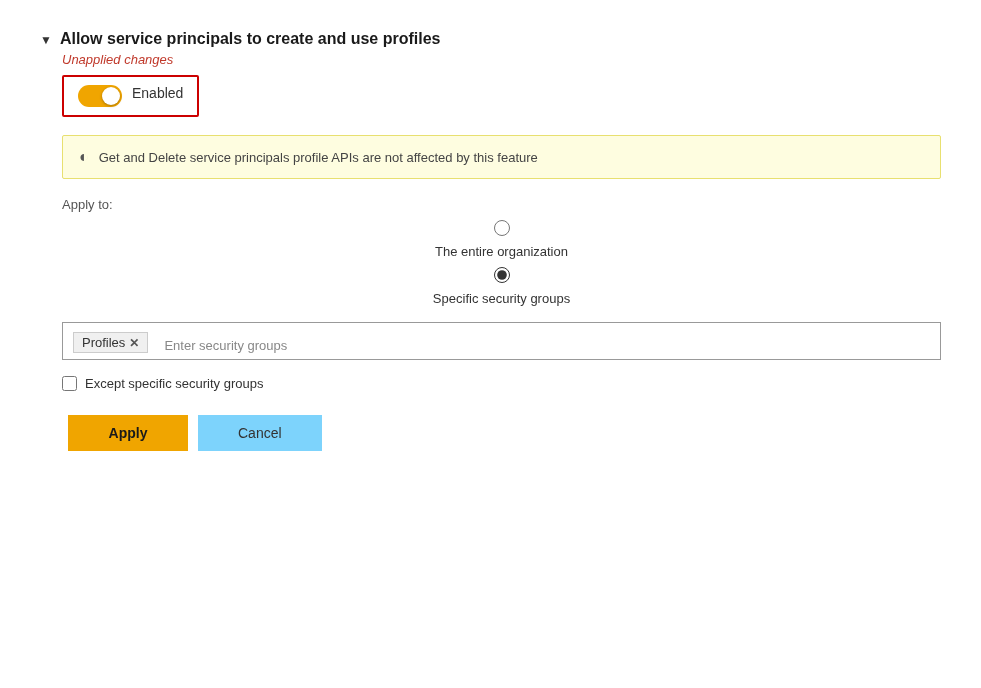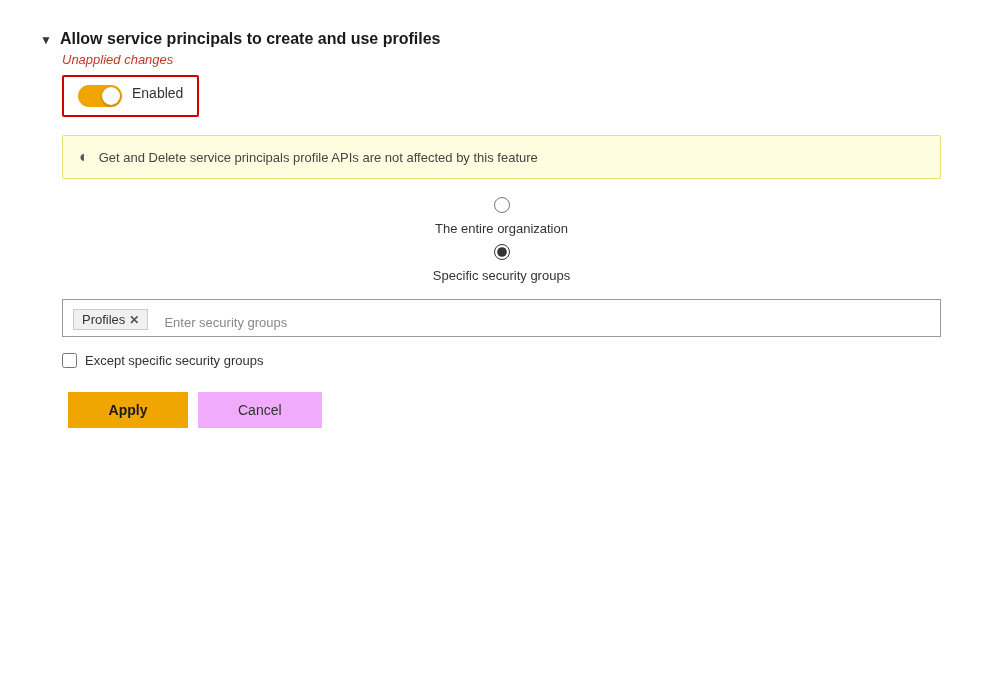--- a/index.html
+++ b/index.html
@@ -206,21 +206,21 @@
       color: #1a1a1a;
       border: none;
       padding: 10px 40px;
       font-size: 14px;
       font-weight: 600;
       cursor: pointer;
       min-width: 120px;
     }
 
     .btn-cancel {
-      background: #f0abfc;
+      background: #7dd3fc;
       color: #333;
       border: none;
       padding: 10px 40px;
       font-size: 14px;
       font-weight: 400;
       cursor: pointer;
       min-width: 120px;
     }
   </style>
 </head>
@@ -249,20 +249,21 @@
     <span class="toggle-label">Enabled</span>
   </div>
 
   
   <div class="info-box">
     <span class="info-icon">◐</span>
     <span>Get and Delete service principals profile APIs are not affected by this feature</span>
   </div>
 
   
+  <div class="apply-to-label">Apply to:</div>
 
   
   <div class="radio-group">
     <label class="radio-item">
       <input type="radio" class="radio-input" name="apply-to" style="">
       <span>The entire organization</span>
     </label>
     <label class="radio-item">
       <input type="radio" class="radio-input" name="apply-to" checked="" style="">
       <span>Specific security groups</span>

